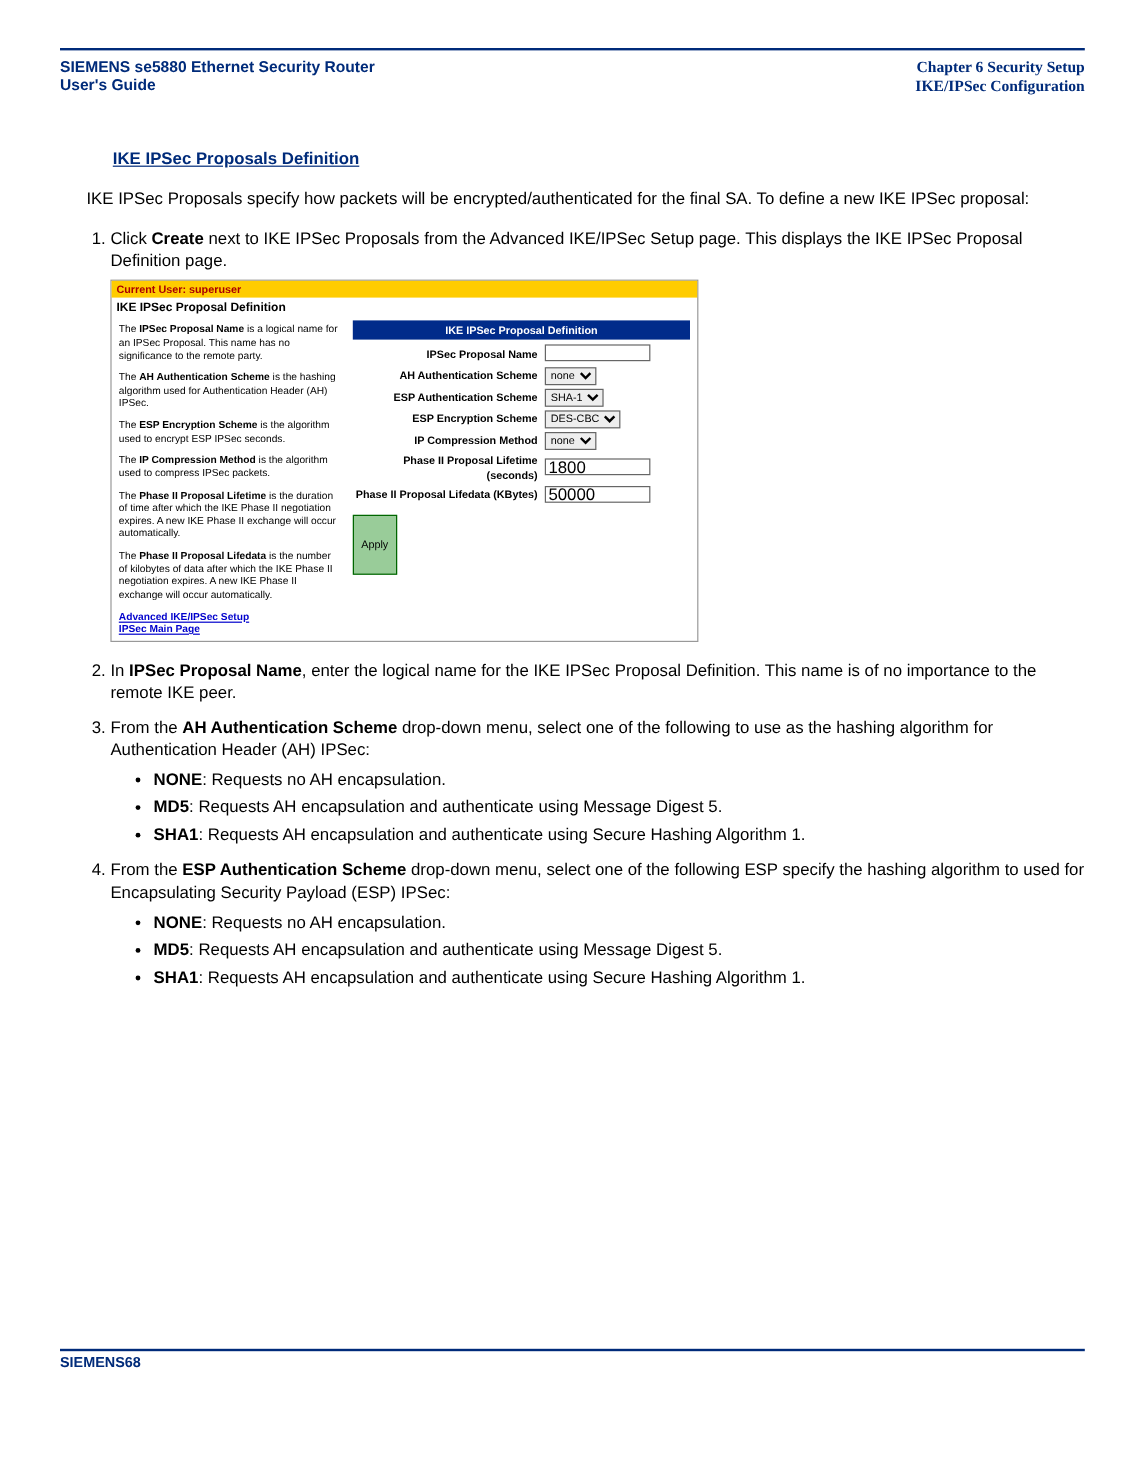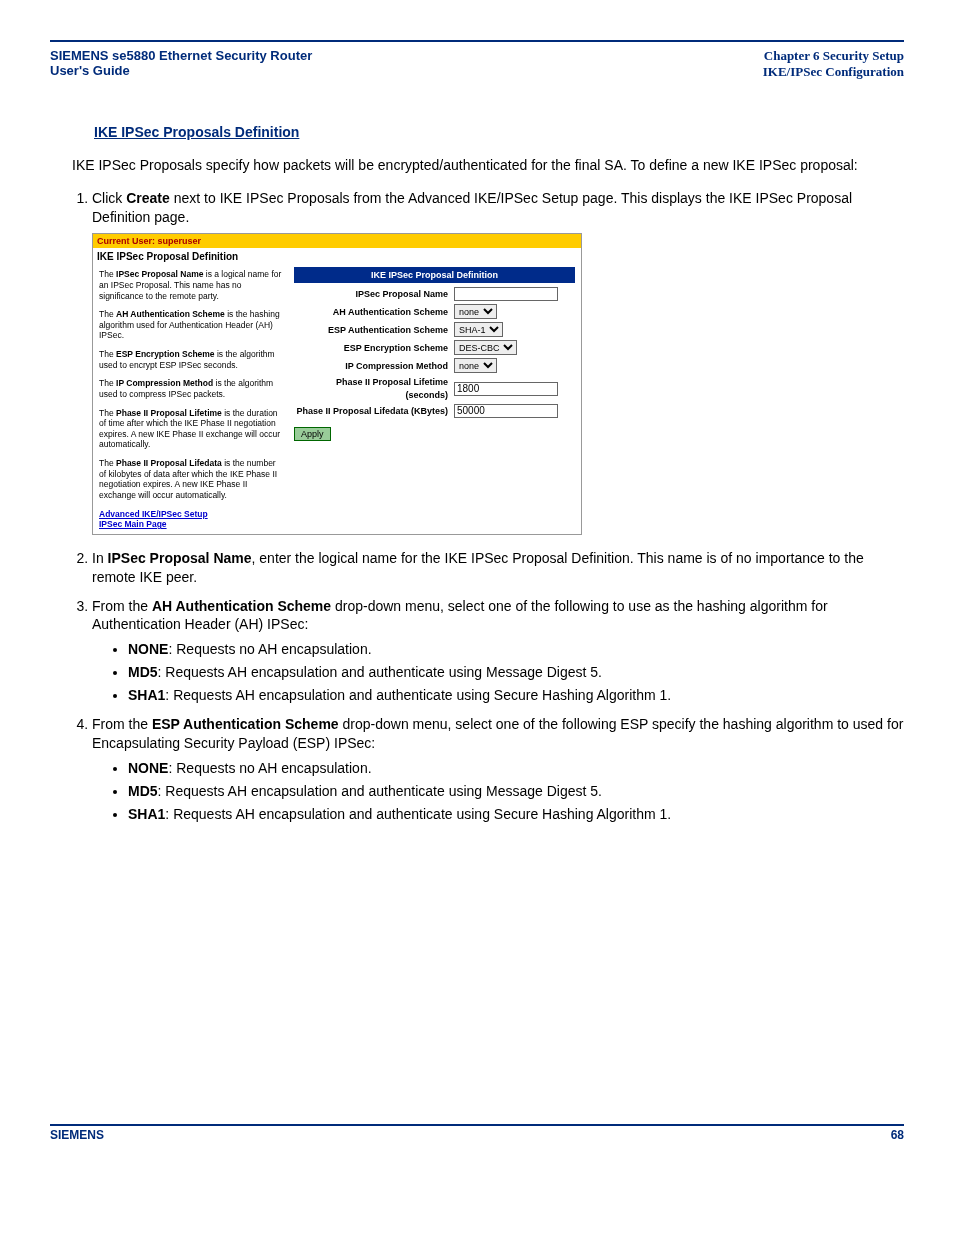--- a/index.html
+++ b/index.html
@@ -43,32 +43,32 @@
   .ss-left a { color: #0000cc; text-decoration: underline; font-weight: bold; display: block; font-size: 8.5px; }
   .ss-right { flex: 1; padding: 2px 6px 6px 6px; }
   .ss-tablehdr {
     background: #002b8a; color: #fff; text-align: center; font-weight: bold;
     font-size: 9px; padding: 2px; margin-bottom: 4px;
   }
   .ss-row { display: flex; align-items: center; margin: 3px 0; }
   .ss-row .lbl { flex: 0 0 160px; text-align: right; padding-right: 6px; font-weight: bold; font-size: 9px; }
   .ss-row .ctl { flex: 1; }
   .ss-row input[type=text] {
-    font-size: 10px; padding: 0 2px; height: 14px; border: 1px solid #666; background: #fff; width: 104px;
+    font-size: 14px; padding: 0 2px; height: 14px; border: 1px solid #666; background: #fff; width: 88px;
   }
   .ss-row select {
     font-size: 9px; height: 15px; border: 1px solid #666; background: #eee;
   }
   .ss-apply {
-    background: #9c9; border: 1px solid #060; font-size: 9px; padding: 1px 6px; margin-top: 6px; cursor: pointer;
+    background: #9c9; border: 1px solid #060; font-size: 9px; padding: 19px 6px; margin-top: 6px; cursor: pointer;
   }
   
   .footer-wrap { margin-top: 300px; }
   .hr-bot { border-top: 2px solid #002b7a; margin-bottom: 2px; }
-  .footer-row { display: flex; justify-content: space-between; font-size: 12px; font-weight: bold; color: #002b7a; }
+  .footer-row { display: flex; justify-content: flex-start; font-size: 12px; font-weight: bold; color: #002b7a; }
 </style>
 </head>
 <body>
 
 <div class="hr-top"></div>
 <div class="header-row">
   <div class="left">
     <div>SIEMENS se5880 Ethernet Security Router</div>
     <div>User's Guide</div>
   </div>

